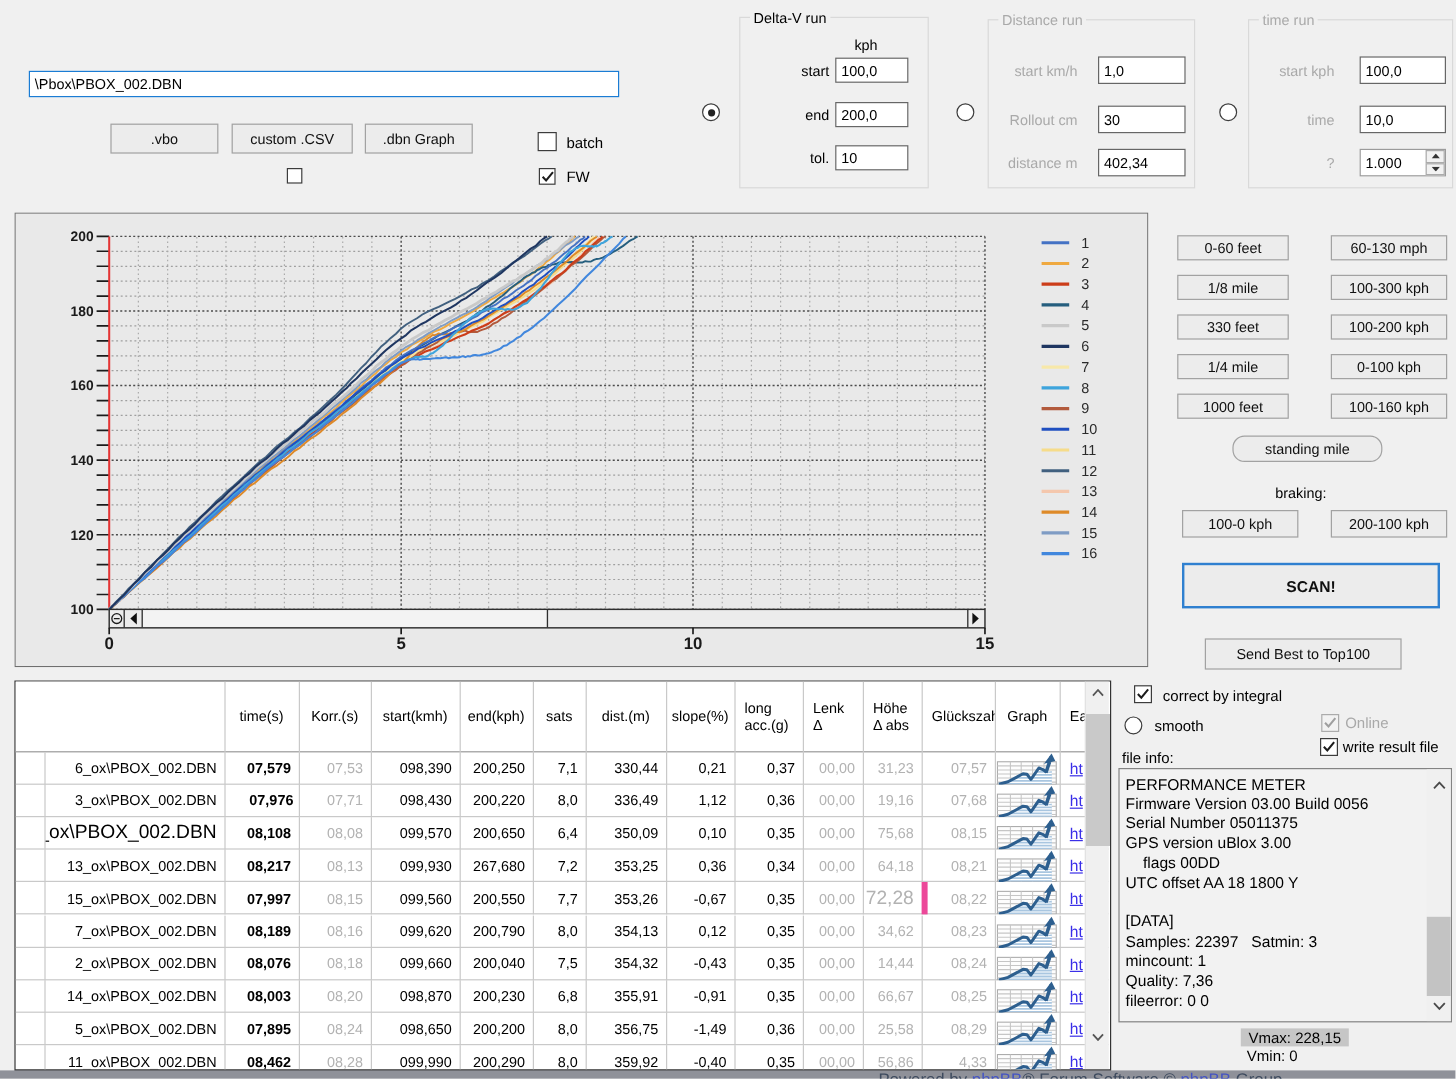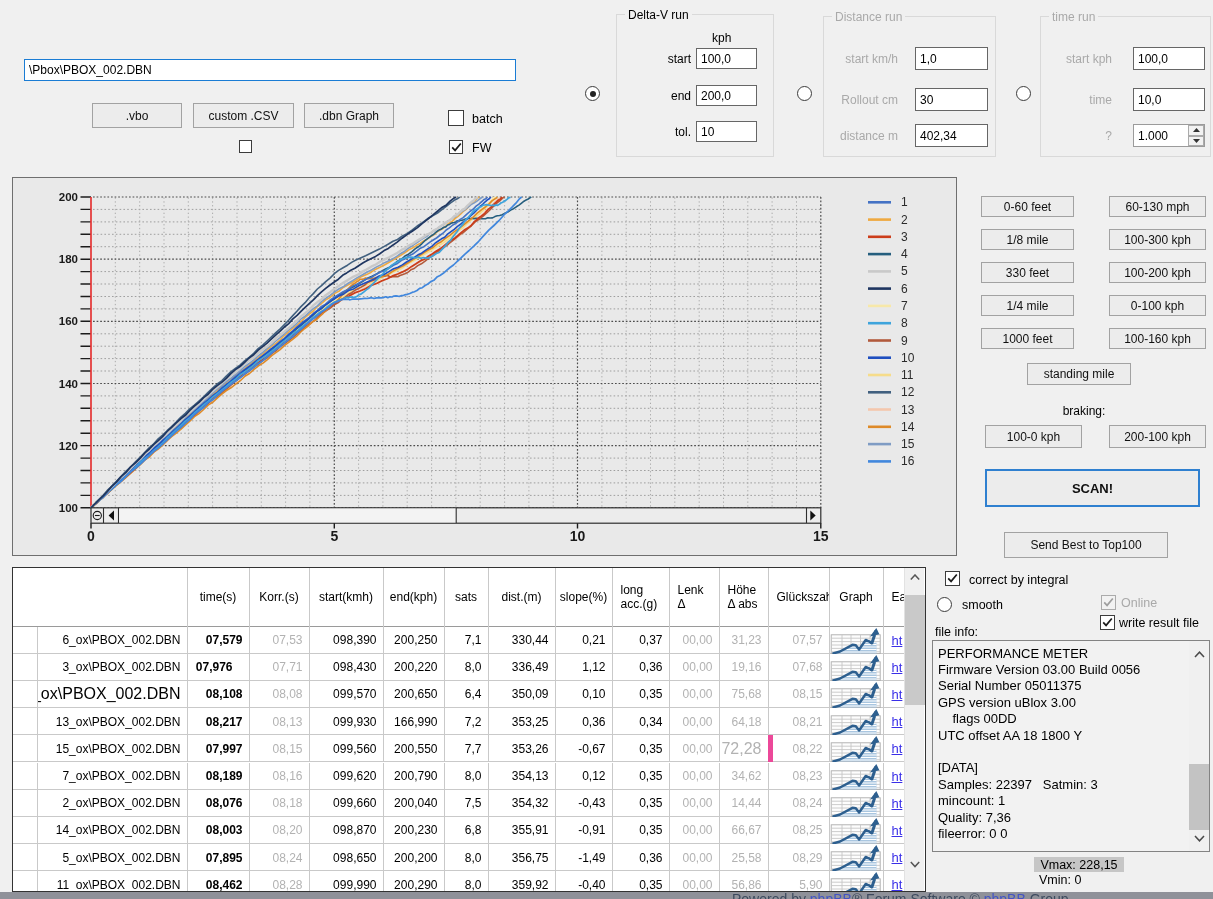--- a/index.html
+++ b/index.html
@@ -74,21 +74,21 @@
 <div class="btn" style="left:981px;top:196px;width:93px;height:21px;">0-60 feet</div>
 <div class="btn" style="left:1109px;top:196px;width:97px;height:21px;">60-130 mph</div>
 <div class="btn" style="left:981px;top:229px;width:93px;height:21px;">1/8 mile</div>
 <div class="btn" style="left:1109px;top:229px;width:97px;height:21px;">100-300 kph</div>
 <div class="btn" style="left:981px;top:262px;width:93px;height:21px;">330 feet</div>
 <div class="btn" style="left:1109px;top:262px;width:97px;height:21px;">100-200 kph</div>
 <div class="btn" style="left:981px;top:295px;width:93px;height:21px;">1/4 mile</div>
 <div class="btn" style="left:1109px;top:295px;width:97px;height:21px;">0-100 kph</div>
 <div class="btn" style="left:981px;top:328px;width:93px;height:21px;">1000 feet</div>
 <div class="btn" style="left:1109px;top:328px;width:97px;height:21px;">100-160 kph</div>
-<div class="btn" style="left:1027px;top:363px;width:104px;height:22px;">standing mile</div>
+<div class="btn" style="left:1027px;top:363px;width:125px;height:22px;border-radius:10px;">standing mile</div>
 <div class="lbl" style="left:0px;top:404px;left:1034px;width:100px;text-align:center">braking:</div>
 <div class="btn" style="left:985px;top:425px;width:97px;height:23px;">100-0 kph</div>
 <div class="btn" style="left:1109px;top:425px;width:97px;height:23px;">200-100 kph</div>
 <div class="btn" style="left:985px;top:469px;width:215px;height:38px;border:2px solid #2f80d0;font-size:13px">
     <b>SCAN!</b>
   </div>
 <div class="btn" style="left:1004px;top:532px;width:164px;height:26px;">Send Best to Top100</div>
 <svg class="a" style="left:12px;top:177px" width="945" height="379" viewBox="12 177 945 379">
 <rect x="12.5" y="177.5" width="944" height="378" fill="#e9e9e9" stroke="#6f6f6f" stroke-width="1"></rect>
 <path d="M93 495.4H820.8 M93 482.9H820.8 M93 470.5H820.8 M93 458.1H820.8 M93 433.2H820.8 M93 420.8H820.8 M93 408.3H820.8 M93 395.9H820.8 M93 371.0H820.8 M93 358.6H820.8 M93 346.2H820.8 M93 333.8H820.8 M93 308.9H820.8 M93 296.5H820.8 M93 284.0H820.8 M93 271.6H820.8 M93 246.7H820.8 M93 234.3H820.8 M93 221.9H820.8 M93 209.4H820.8" stroke="#9f9f9f" stroke-width="1" stroke-dasharray="1.6 2.2" fill="none"></path>
@@ -215,21 +215,21 @@
 <path d="M40 9.4 L49.4 7.2 L46.3 1 Z" fill="#2d5f8f"></path>
 <path d="M43.9 9.2 L45.9 3.4" stroke="#2d5f8f" stroke-width="2.5"></path>
 </svg>
     </div>
 <div class="a" style="left:869.5px;top:58.5px;width:21px;height:27.2px;border-left:1px solid #c9c9c9;display:flex;align-items:center;overflow:hidden;font-size:12px;justify-content:flex-start;padding-left:8px;">
       <span style="color:#3a2fe8;text-decoration:underline;font-size:13px">ht</span>
     </div>
 <div class="a" style="left:0;top:85.7px;width:911px;height:27.2px;border-bottom:1px solid #c9c9c9"></div>
 <div class="a" style="left:0.0px;top:85.7px;width:23.5px;height:27.2px;display:flex;align-items:center;overflow:hidden;font-size:12px;"></div>
 <div class="a" style="left:23.5px;top:85.7px;width:150px;height:27.2px;border-left:1px solid #c9c9c9;display:flex;align-items:center;overflow:hidden;font-size:12px;justify-content:flex-end;padding-right:6px;">3_ox\PBOX_002.DBN</div>
-<div class="a" style="left:173.5px;top:85.7px;width:62px;height:27.2px;border-left:1px solid #c9c9c9;display:flex;align-items:center;overflow:hidden;font-size:12px;justify-content:flex-end;padding-right:16px;font-weight:bold;">07,976</div>
+<div class="a" style="left:173.5px;top:85.7px;width:62px;height:27.2px;border-left:1px solid #c9c9c9;display:flex;align-items:center;overflow:hidden;font-size:12px;justify-content:flex-end;padding-right:4px;font-weight:bold;">07,976</div>
 <div class="a" style="left:235.5px;top:85.7px;width:60px;height:27.2px;border-left:1px solid #c9c9c9;display:flex;align-items:center;overflow:hidden;font-size:12px;justify-content:flex-end;padding-right:6px;color:#b2b2b2;">07,71</div>
 <div class="a" style="left:295.5px;top:85.7px;width:74px;height:27.2px;border-left:1px solid #c9c9c9;display:flex;align-items:center;overflow:hidden;font-size:12px;justify-content:flex-end;padding-right:6px;">098,430</div>
 <div class="a" style="left:369.5px;top:85.7px;width:61px;height:27.2px;border-left:1px solid #c9c9c9;display:flex;align-items:center;overflow:hidden;font-size:12px;justify-content:flex-end;padding-right:6px;">200,220</div>
 <div class="a" style="left:430.5px;top:85.7px;width:44px;height:27.2px;border-left:1px solid #c9c9c9;display:flex;align-items:center;overflow:hidden;font-size:12px;justify-content:flex-end;padding-right:6px;">8,0</div>
 <div class="a" style="left:474.5px;top:85.7px;width:67px;height:27.2px;border-left:1px solid #c9c9c9;display:flex;align-items:center;overflow:hidden;font-size:12px;justify-content:flex-end;padding-right:6px;">336,49</div>
 <div class="a" style="left:541.5px;top:85.7px;width:57px;height:27.2px;border-left:1px solid #c9c9c9;display:flex;align-items:center;overflow:hidden;font-size:12px;justify-content:flex-end;padding-right:6px;">1,12</div>
 <div class="a" style="left:598.5px;top:85.7px;width:57px;height:27.2px;border-left:1px solid #c9c9c9;display:flex;align-items:center;overflow:hidden;font-size:12px;justify-content:flex-end;padding-right:6px;">0,36</div>
 <div class="a" style="left:655.5px;top:85.7px;width:50px;height:27.2px;border-left:1px solid #c9c9c9;display:flex;align-items:center;overflow:hidden;font-size:12px;justify-content:flex-end;padding-right:6px;color:#b2b2b2;">00,00</div>
 <div class="a" style="left:705.5px;top:85.7px;width:49px;height:27.2px;border-left:1px solid #c9c9c9;display:flex;align-items:center;overflow:hidden;font-size:12px;justify-content:flex-end;padding-right:6px;color:#b2b2b2;">19,16</div>
 <div class="a" style="left:754.5px;top:85.7px;width:61px;height:27.2px;border-left:1px solid #c9c9c9;display:flex;align-items:center;overflow:hidden;font-size:12px;justify-content:flex-end;padding-right:6px;color:#b2b2b2;">07,68</div>
@@ -290,21 +290,21 @@
     </div>
 <div class="a" style="left:869.5px;top:112.9px;width:21px;height:27.2px;border-left:1px solid #c9c9c9;display:flex;align-items:center;overflow:hidden;font-size:12px;justify-content:flex-start;padding-left:8px;">
       <span style="color:#3a2fe8;text-decoration:underline;font-size:13px">ht</span>
     </div>
 <div class="a" style="left:0;top:140.1px;width:911px;height:27.2px;border-bottom:1px solid #c9c9c9"></div>
 <div class="a" style="left:0.0px;top:140.1px;width:23.5px;height:27.2px;display:flex;align-items:center;overflow:hidden;font-size:12px;"></div>
 <div class="a" style="left:23.5px;top:140.1px;width:150px;height:27.2px;border-left:1px solid #c9c9c9;display:flex;align-items:center;overflow:hidden;font-size:12px;justify-content:flex-end;padding-right:6px;">13_ox\PBOX_002.DBN</div>
 <div class="a" style="left:173.5px;top:140.1px;width:62px;height:27.2px;border-left:1px solid #c9c9c9;display:flex;align-items:center;overflow:hidden;font-size:12px;justify-content:flex-end;padding-right:6px;font-weight:bold;">08,217</div>
 <div class="a" style="left:235.5px;top:140.1px;width:60px;height:27.2px;border-left:1px solid #c9c9c9;display:flex;align-items:center;overflow:hidden;font-size:12px;justify-content:flex-end;padding-right:6px;color:#b2b2b2;">08,13</div>
 <div class="a" style="left:295.5px;top:140.1px;width:74px;height:27.2px;border-left:1px solid #c9c9c9;display:flex;align-items:center;overflow:hidden;font-size:12px;justify-content:flex-end;padding-right:6px;">099,930</div>
-<div class="a" style="left:369.5px;top:140.1px;width:61px;height:27.2px;border-left:1px solid #c9c9c9;display:flex;align-items:center;overflow:hidden;font-size:12px;justify-content:flex-end;padding-right:6px;">166,990</div>
+<div class="a" style="left:369.5px;top:140.1px;width:61px;height:27.2px;border-left:1px solid #c9c9c9;display:flex;align-items:center;overflow:hidden;font-size:12px;justify-content:flex-end;padding-right:6px;">267,680</div>
 <div class="a" style="left:430.5px;top:140.1px;width:44px;height:27.2px;border-left:1px solid #c9c9c9;display:flex;align-items:center;overflow:hidden;font-size:12px;justify-content:flex-end;padding-right:6px;">7,2</div>
 <div class="a" style="left:474.5px;top:140.1px;width:67px;height:27.2px;border-left:1px solid #c9c9c9;display:flex;align-items:center;overflow:hidden;font-size:12px;justify-content:flex-end;padding-right:6px;">353,25</div>
 <div class="a" style="left:541.5px;top:140.1px;width:57px;height:27.2px;border-left:1px solid #c9c9c9;display:flex;align-items:center;overflow:hidden;font-size:12px;justify-content:flex-end;padding-right:6px;">0,36</div>
 <div class="a" style="left:598.5px;top:140.1px;width:57px;height:27.2px;border-left:1px solid #c9c9c9;display:flex;align-items:center;overflow:hidden;font-size:12px;justify-content:flex-end;padding-right:6px;">0,34</div>
 <div class="a" style="left:655.5px;top:140.1px;width:50px;height:27.2px;border-left:1px solid #c9c9c9;display:flex;align-items:center;overflow:hidden;font-size:12px;justify-content:flex-end;padding-right:6px;color:#b2b2b2;">00,00</div>
 <div class="a" style="left:705.5px;top:140.1px;width:49px;height:27.2px;border-left:1px solid #c9c9c9;display:flex;align-items:center;overflow:hidden;font-size:12px;justify-content:flex-end;padding-right:6px;color:#b2b2b2;">64,18</div>
 <div class="a" style="left:754.5px;top:140.1px;width:61px;height:27.2px;border-left:1px solid #c9c9c9;display:flex;align-items:center;overflow:hidden;font-size:12px;justify-content:flex-end;padding-right:6px;color:#b2b2b2;">08,21</div>
 <div class="a" style="left:815.5px;top:140.1px;width:54px;height:27.2px;border-left:1px solid #c9c9c9;display:flex;align-items:center;overflow:hidden;font-size:12px;justify-content:center;">
       <svg width="52" height="27" viewBox="0 0 52 27" style="display:block">
 <defs>
@@ -513,21 +513,21 @@
 <div class="a" style="left:173.5px;top:303.29999999999995px;width:62px;height:27.2px;border-left:1px solid #c9c9c9;display:flex;align-items:center;overflow:hidden;font-size:12px;justify-content:flex-end;padding-right:6px;font-weight:bold;">08,462</div>
 <div class="a" style="left:235.5px;top:303.29999999999995px;width:60px;height:27.2px;border-left:1px solid #c9c9c9;display:flex;align-items:center;overflow:hidden;font-size:12px;justify-content:flex-end;padding-right:6px;color:#b2b2b2;">08,28</div>
 <div class="a" style="left:295.5px;top:303.29999999999995px;width:74px;height:27.2px;border-left:1px solid #c9c9c9;display:flex;align-items:center;overflow:hidden;font-size:12px;justify-content:flex-end;padding-right:6px;">099,990</div>
 <div class="a" style="left:369.5px;top:303.29999999999995px;width:61px;height:27.2px;border-left:1px solid #c9c9c9;display:flex;align-items:center;overflow:hidden;font-size:12px;justify-content:flex-end;padding-right:6px;">200,290</div>
 <div class="a" style="left:430.5px;top:303.29999999999995px;width:44px;height:27.2px;border-left:1px solid #c9c9c9;display:flex;align-items:center;overflow:hidden;font-size:12px;justify-content:flex-end;padding-right:6px;">8,0</div>
 <div class="a" style="left:474.5px;top:303.29999999999995px;width:67px;height:27.2px;border-left:1px solid #c9c9c9;display:flex;align-items:center;overflow:hidden;font-size:12px;justify-content:flex-end;padding-right:6px;">359,92</div>
 <div class="a" style="left:541.5px;top:303.29999999999995px;width:57px;height:27.2px;border-left:1px solid #c9c9c9;display:flex;align-items:center;overflow:hidden;font-size:12px;justify-content:flex-end;padding-right:6px;">-0,40</div>
 <div class="a" style="left:598.5px;top:303.29999999999995px;width:57px;height:27.2px;border-left:1px solid #c9c9c9;display:flex;align-items:center;overflow:hidden;font-size:12px;justify-content:flex-end;padding-right:6px;">0,35</div>
 <div class="a" style="left:655.5px;top:303.29999999999995px;width:50px;height:27.2px;border-left:1px solid #c9c9c9;display:flex;align-items:center;overflow:hidden;font-size:12px;justify-content:flex-end;padding-right:6px;color:#b2b2b2;">00,00</div>
 <div class="a" style="left:705.5px;top:303.29999999999995px;width:49px;height:27.2px;border-left:1px solid #c9c9c9;display:flex;align-items:center;overflow:hidden;font-size:12px;justify-content:flex-end;padding-right:6px;color:#b2b2b2;">56,86</div>
-<div class="a" style="left:754.5px;top:303.29999999999995px;width:61px;height:27.2px;border-left:1px solid #c9c9c9;display:flex;align-items:center;overflow:hidden;font-size:12px;justify-content:flex-end;padding-right:6px;color:#b2b2b2;">5,90</div>
+<div class="a" style="left:754.5px;top:303.29999999999995px;width:61px;height:27.2px;border-left:1px solid #c9c9c9;display:flex;align-items:center;overflow:hidden;font-size:12px;justify-content:flex-end;padding-right:6px;color:#b2b2b2;">4,33</div>
 <div class="a" style="left:815.5px;top:303.29999999999995px;width:54px;height:27.2px;border-left:1px solid #c9c9c9;display:flex;align-items:center;overflow:hidden;font-size:12px;justify-content:center;">
       <svg width="52" height="27" viewBox="0 0 52 27" style="display:block">
 <defs>
           <clipPath id="ar9">
             <path d="M2.4 26.6 L10 24.5 L22.5 17.8 L25.8 18.2 L29.1 22.5 L35.7 13 L39 14.3 L42.3 16.6 L46.5 15.5 L46.5 26.6 Z"></path>
           </clipPath>
         </defs>
 <rect x="1.2" y="7.8" width="49" height="18.8" fill="#fdfdfd" stroke="#ababab" stroke-width="0.9"></rect>
 <path d="M1.2 11.2H50 M1.2 14.6H50 M1.2 18H50 M1.2 21.4H50 M1.2 24.8H50 M12 7.8V26.6 M21 7.8V26.6 M30.5 7.8V26.6 M40 7.8V26.6" stroke="#c6c6c6" stroke-width="0.9" fill="none"></path>
 <path d="M2.4 26.6 L10 24.5 L22.5 17.8 L25.8 18.2 L29.1 22.5 L35.7 13 L39 14.3 L42.3 16.6 L46.5 15.5 L46.5 26.6 Z" fill="#a9c6e0"></path>

